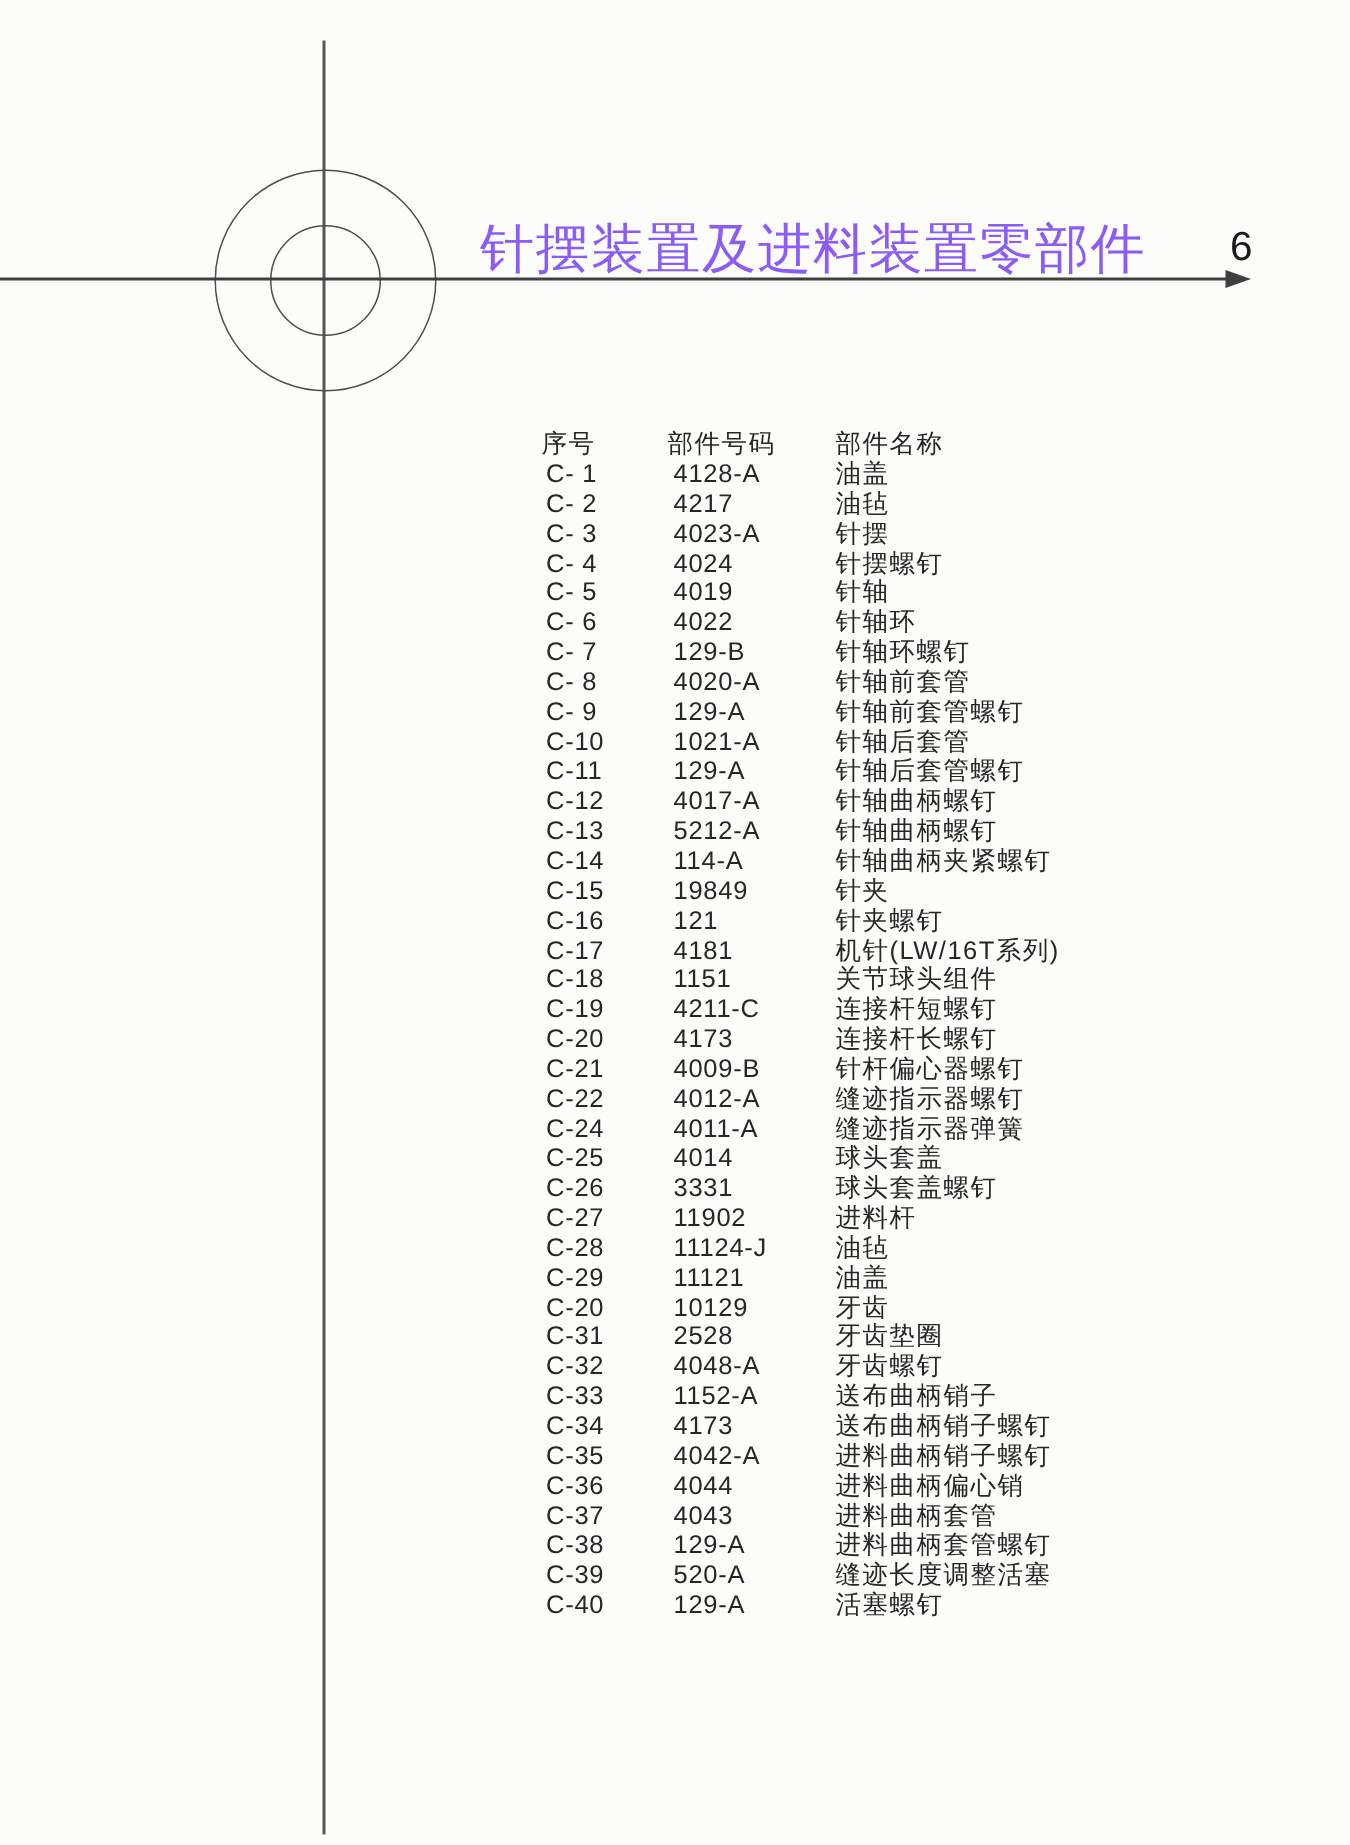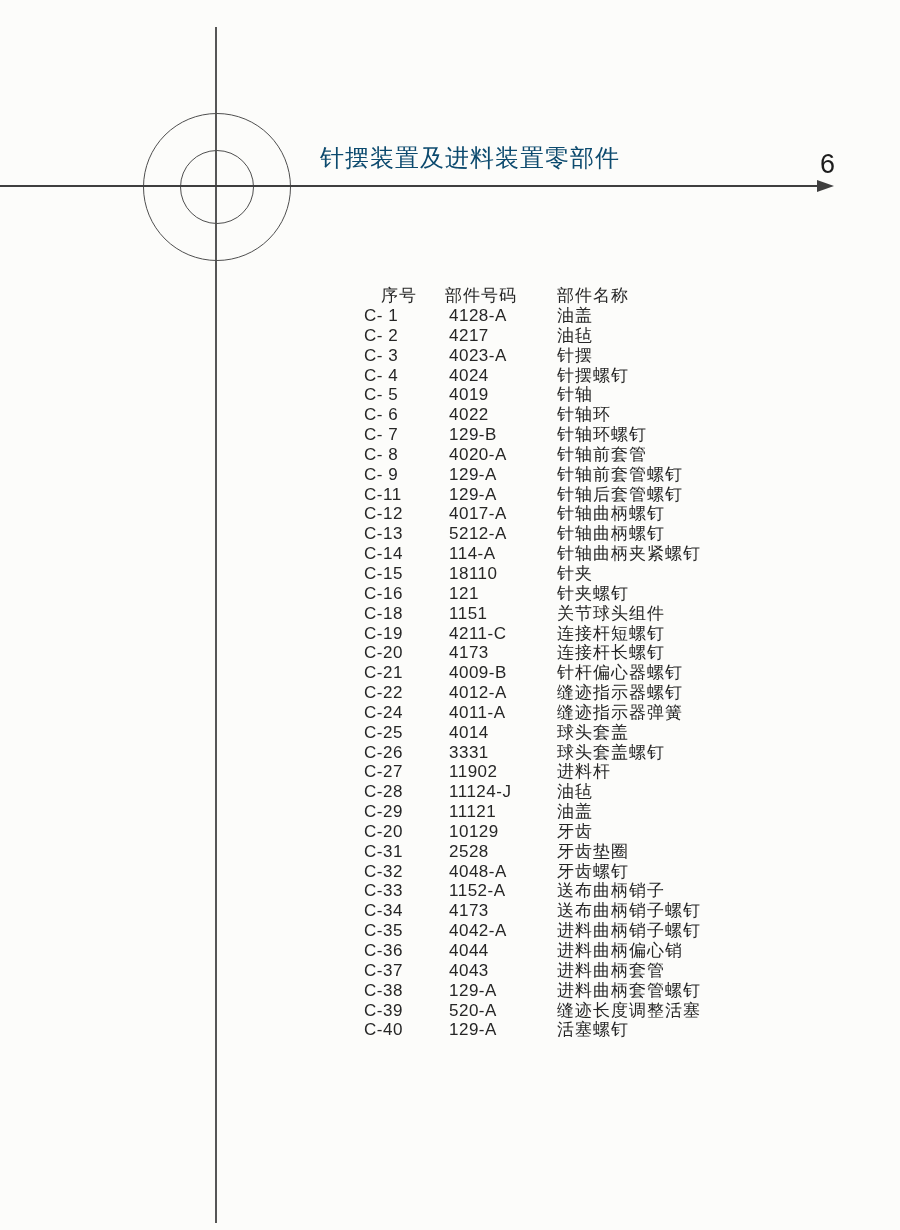--- a/index.html
+++ b/index.html
@@ -37,23 +37,23 @@
     border:1.5px solid #4e4e4e;
     border-radius:50%;
     background:transparent;
   }
   .circle.outer{ left:143px; top:113px; width:146px; height:146px; }
   .circle.inner{ left:180px; top:150px; width:72px;  height:72px;  }
 
   .doc-title{
     position:absolute;
     left:320px;top:142px;
-    font-size:24px;
+    font-size:36px;
     letter-spacing:1px;
-    color:#0c4a6e;
+    color:#8b5cf6;
     white-space:nowrap;
   }
   .page-number{
     position:absolute;
     left:820px;top:149px;
     font-size:27px;
     color:#1c1c1c;
   }
 
   
@@ -72,21 +72,21 @@
     position:relative;
     height:19.85px;
     font-size:17px;
   }
   .h-serial,.h-part,.h-name,
   .c-serial,.c-part,.c-name{
     position:absolute;
     white-space:nowrap;
     line-height:20px;
   }
-  .h-serial{ left:381px; letter-spacing:1px;text-align:center; }
+  .h-serial{ left:361px; letter-spacing:1px;text-align:center; }
   .h-part  { left:445px; letter-spacing:1px;text-align:right; }
   .h-name  { left:557px; letter-spacing:1px;text-align:right; }
   .c-serial{ left:364px; letter-spacing:0.5px; }
   .c-part  { left:449px; letter-spacing:0.5px; }
   .c-name  { left:557px; letter-spacing:1px; }
 </style>
 </head>
 <body>
 
 <div class="page">
@@ -145,20 +145,25 @@
         <span class="c-serial">C- 8</span>
         <span class="c-part">4020-A</span>
         <span class="c-name">针轴前套管</span>
       </div>
       <div class="trow">
         <span class="c-serial">C- 9</span>
         <span class="c-part">129-A</span>
         <span class="c-name">针轴前套管螺钉</span>
       </div>
       <div class="trow">
+        <span class="c-serial">C-10</span>
+        <span class="c-part">1021-A</span>
+        <span class="c-name">针轴后套管</span>
+      </div>
+      <div class="trow">
         <span class="c-serial">C-11</span>
         <span class="c-part">129-A</span>
         <span class="c-name">针轴后套管螺钉</span>
       </div>
       <div class="trow">
         <span class="c-serial">C-12</span>
         <span class="c-part">4017-A</span>
         <span class="c-name">针轴曲柄螺钉</span>
       </div>
       <div class="trow">
@@ -166,29 +171,34 @@
         <span class="c-part">5212-A</span>
         <span class="c-name">针轴曲柄螺钉</span>
       </div>
       <div class="trow">
         <span class="c-serial">C-14</span>
         <span class="c-part">114-A</span>
         <span class="c-name">针轴曲柄夹紧螺钉</span>
       </div>
       <div class="trow">
         <span class="c-serial">C-15</span>
-        <span class="c-part">18110</span>
+        <span class="c-part">19849</span>
         <span class="c-name">针夹</span>
       </div>
       <div class="trow">
         <span class="c-serial">C-16</span>
         <span class="c-part">121</span>
         <span class="c-name">针夹螺钉</span>
       </div>
       <div class="trow">
+        <span class="c-serial">C-17</span>
+        <span class="c-part">4181</span>
+        <span class="c-name">机针(LW/16T系列)</span>
+      </div>
+      <div class="trow">
         <span class="c-serial">C-18</span>
         <span class="c-part">1151</span>
         <span class="c-name">关节球头组件</span>
       </div>
       <div class="trow">
         <span class="c-serial">C-19</span>
         <span class="c-part">4211-C</span>
         <span class="c-name">连接杆短螺钉</span>
       </div>
       <div class="trow">

